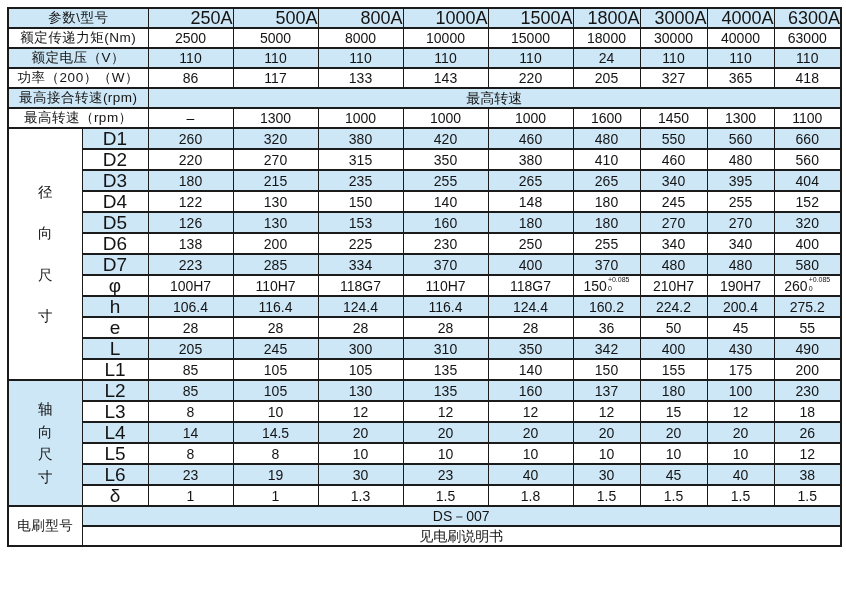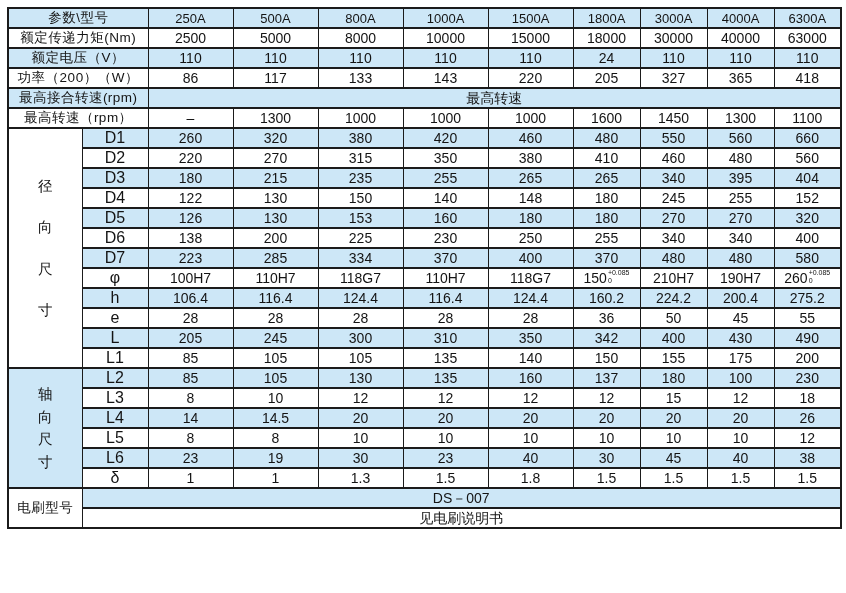--- a/index.html
+++ b/index.html
@@ -37,22 +37,22 @@
     font-size: 14px;
     line-height: 1;
     overflow: hidden;
     white-space: nowrap;
   }
   tr.blue  td { background: #cde7f7; }
   tr.white td { background: #ffffff; }
   td.cell-white { background: #ffffff !important; }
   td.cell-blue  { background: #cde7f7 !important; }
   td.lab { font-size: 13.5px; letter-spacing: 0.5px; }
-  td.sub { font-size: 16px; }
-  td.model-h { font-size: 13px; }
+  td.sub { font-size: 19px; }
+  td.model-h { font-size: 18px; text-align: right; }
   td.group-cell { vertical-align: middle; }
   .vlabel {
     display: flex;
     flex-direction: column;
     align-items: center;
     justify-content: center;
     font-size: 14.5px;
     letter-spacing: 0;
   }
   .vlabel.v-radial { gap: 27px; }

